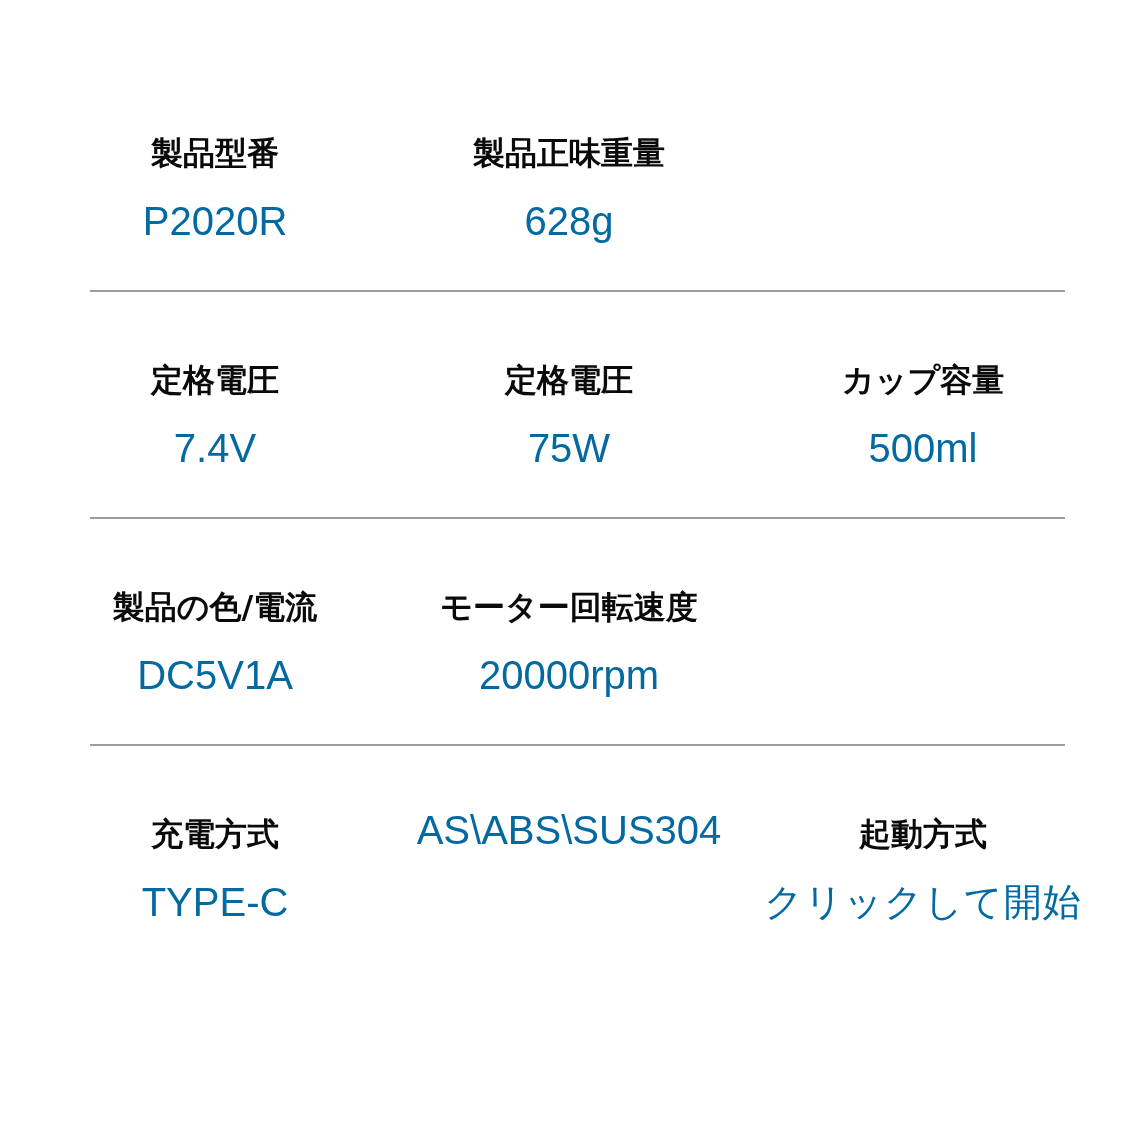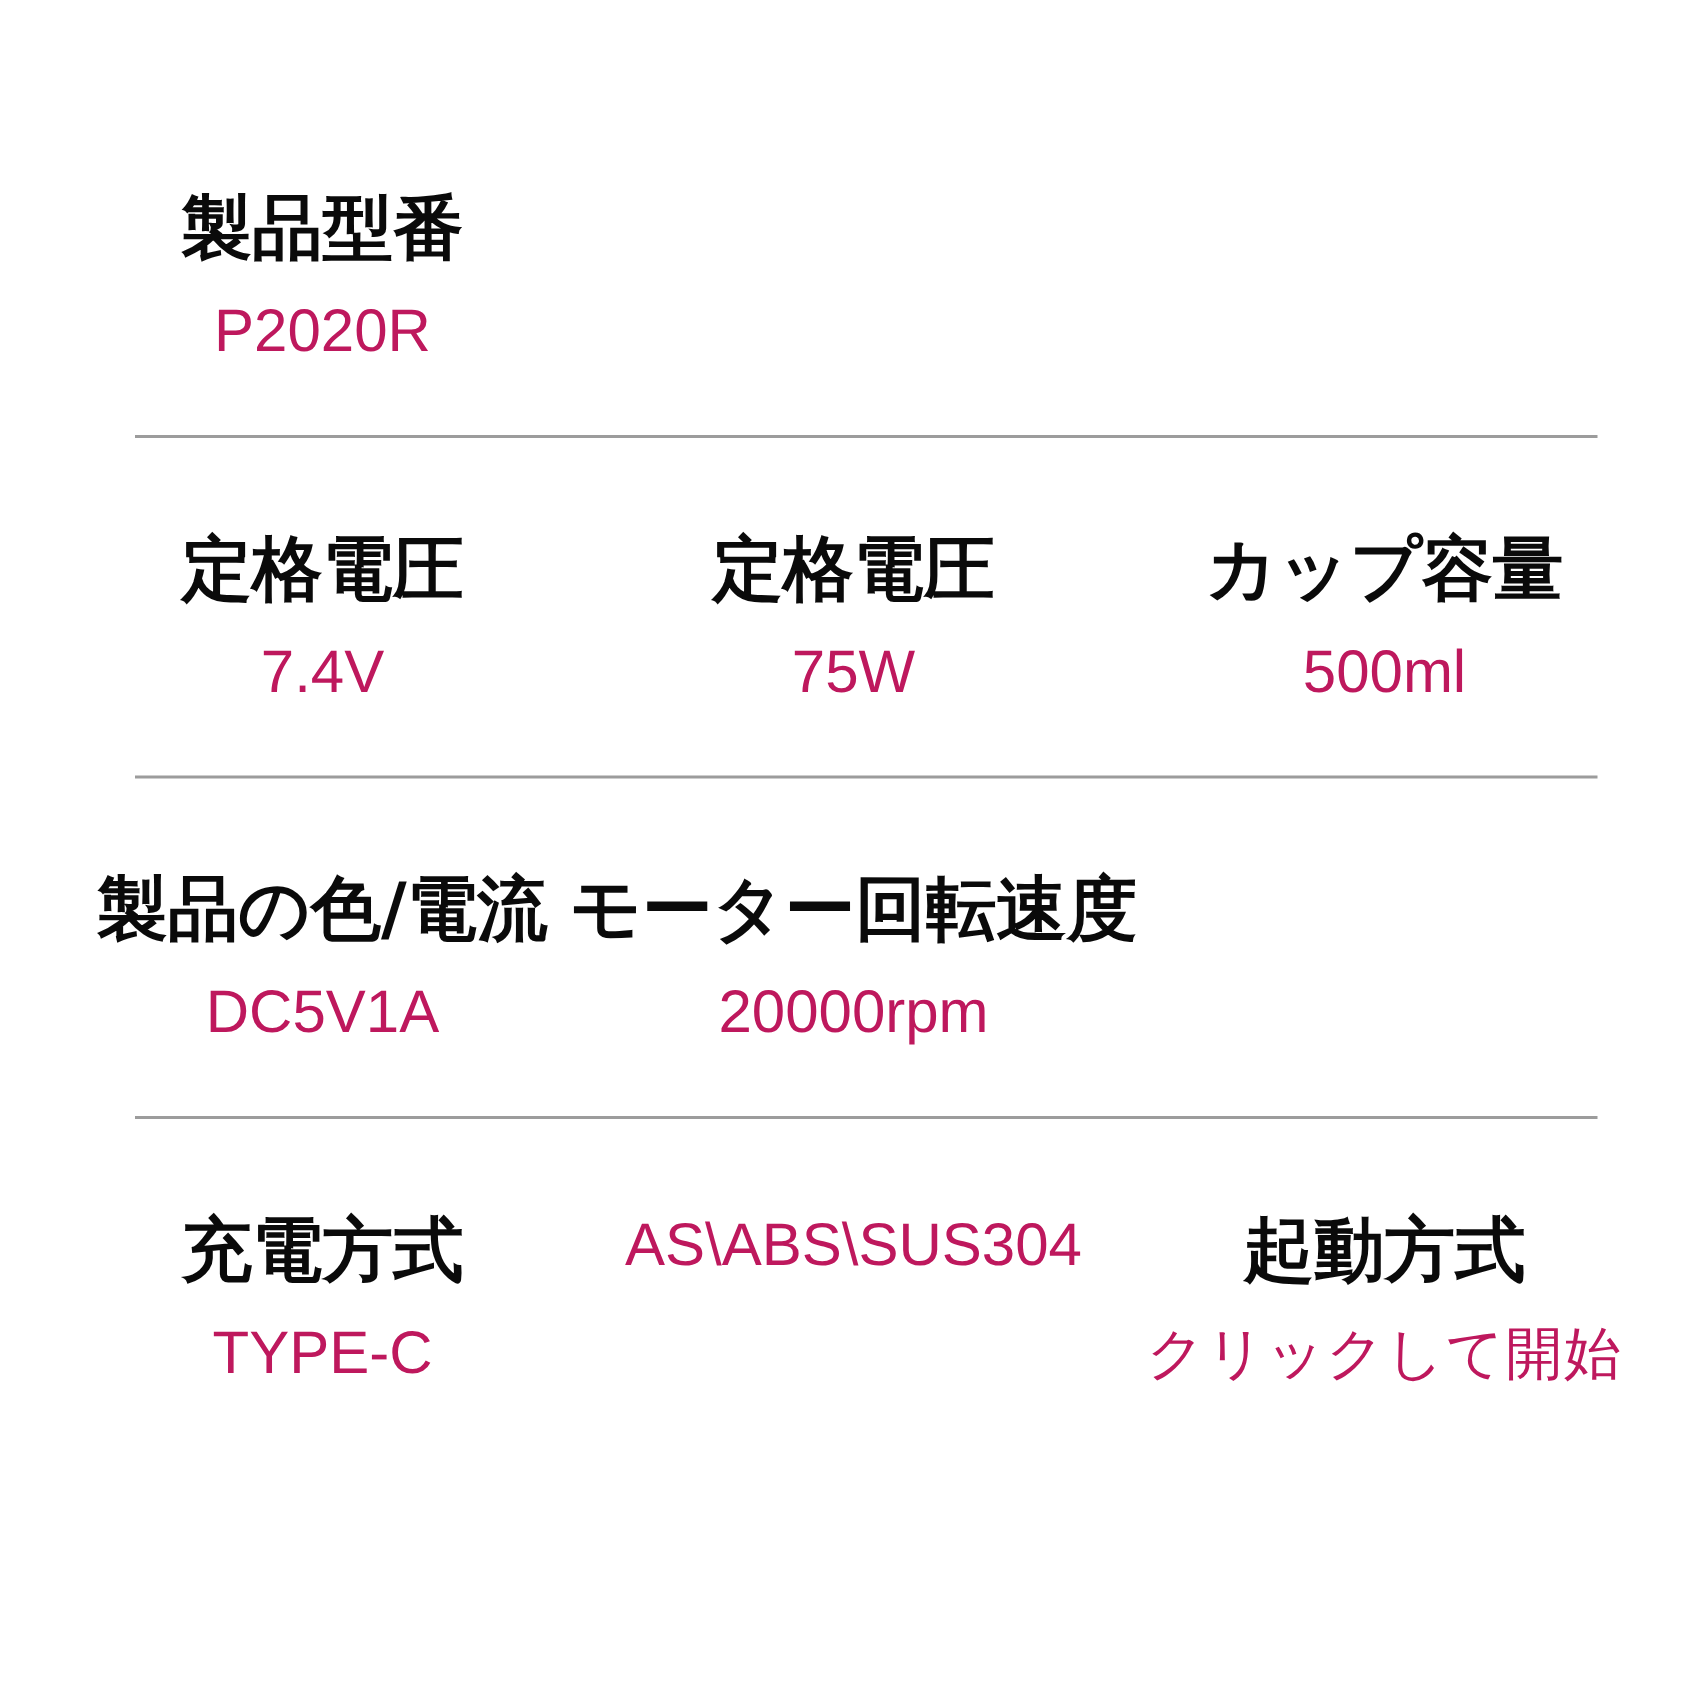--- a/index.html
+++ b/index.html
@@ -32,31 +32,31 @@
   .spec-cell {
     display: flex;
     flex-direction: column;
     align-items: center;
     gap: 16px;
     min-width: 0;
   }
   .spec-label {
     font-family: "DejaVu Serif", "Liberation Serif", serif;
     font-weight: 700;
-    font-size: 47px;
+    font-size: 32px;
     line-height: 56px;
     white-space: nowrap;
     color: #0a0a0a;
   }
   .spec-value {
     font-family: "Liberation Sans", "DejaVu Sans", sans-serif;
     font-size: 40px;
     line-height: 48px;
     white-space: nowrap;
-    color: #be185d;
+    color: #0369a1;
   }
   .spec-value.jp {
     font-family: "DejaVu Serif", "Liberation Serif", serif;
     font-size: 38px;
     letter-spacing: 1px;
   }
   hr.row-divider {
     border: none;
     border-top: 2px solid #9c9c9c;
     margin: 0 35px 0 52px;
@@ -64,20 +64,24 @@
 </style>
 </head>
 <body>
 
 <div class="sheet">
 
   <section class="spec-row first">
     <div class="spec-cell">
       <div class="spec-label">製品型番</div>
       <div class="spec-value">P2020R</div>
+    </div>
+    <div class="spec-cell">
+      <div class="spec-label">製品正味重量</div>
+      <div class="spec-value">628g</div>
     </div>
   </section>
 
   <hr class="row-divider">
 
   <section class="spec-row">
     <div class="spec-cell">
       <div class="spec-label">定格電圧</div>
       <div class="spec-value">7.4V</div>
     </div>

